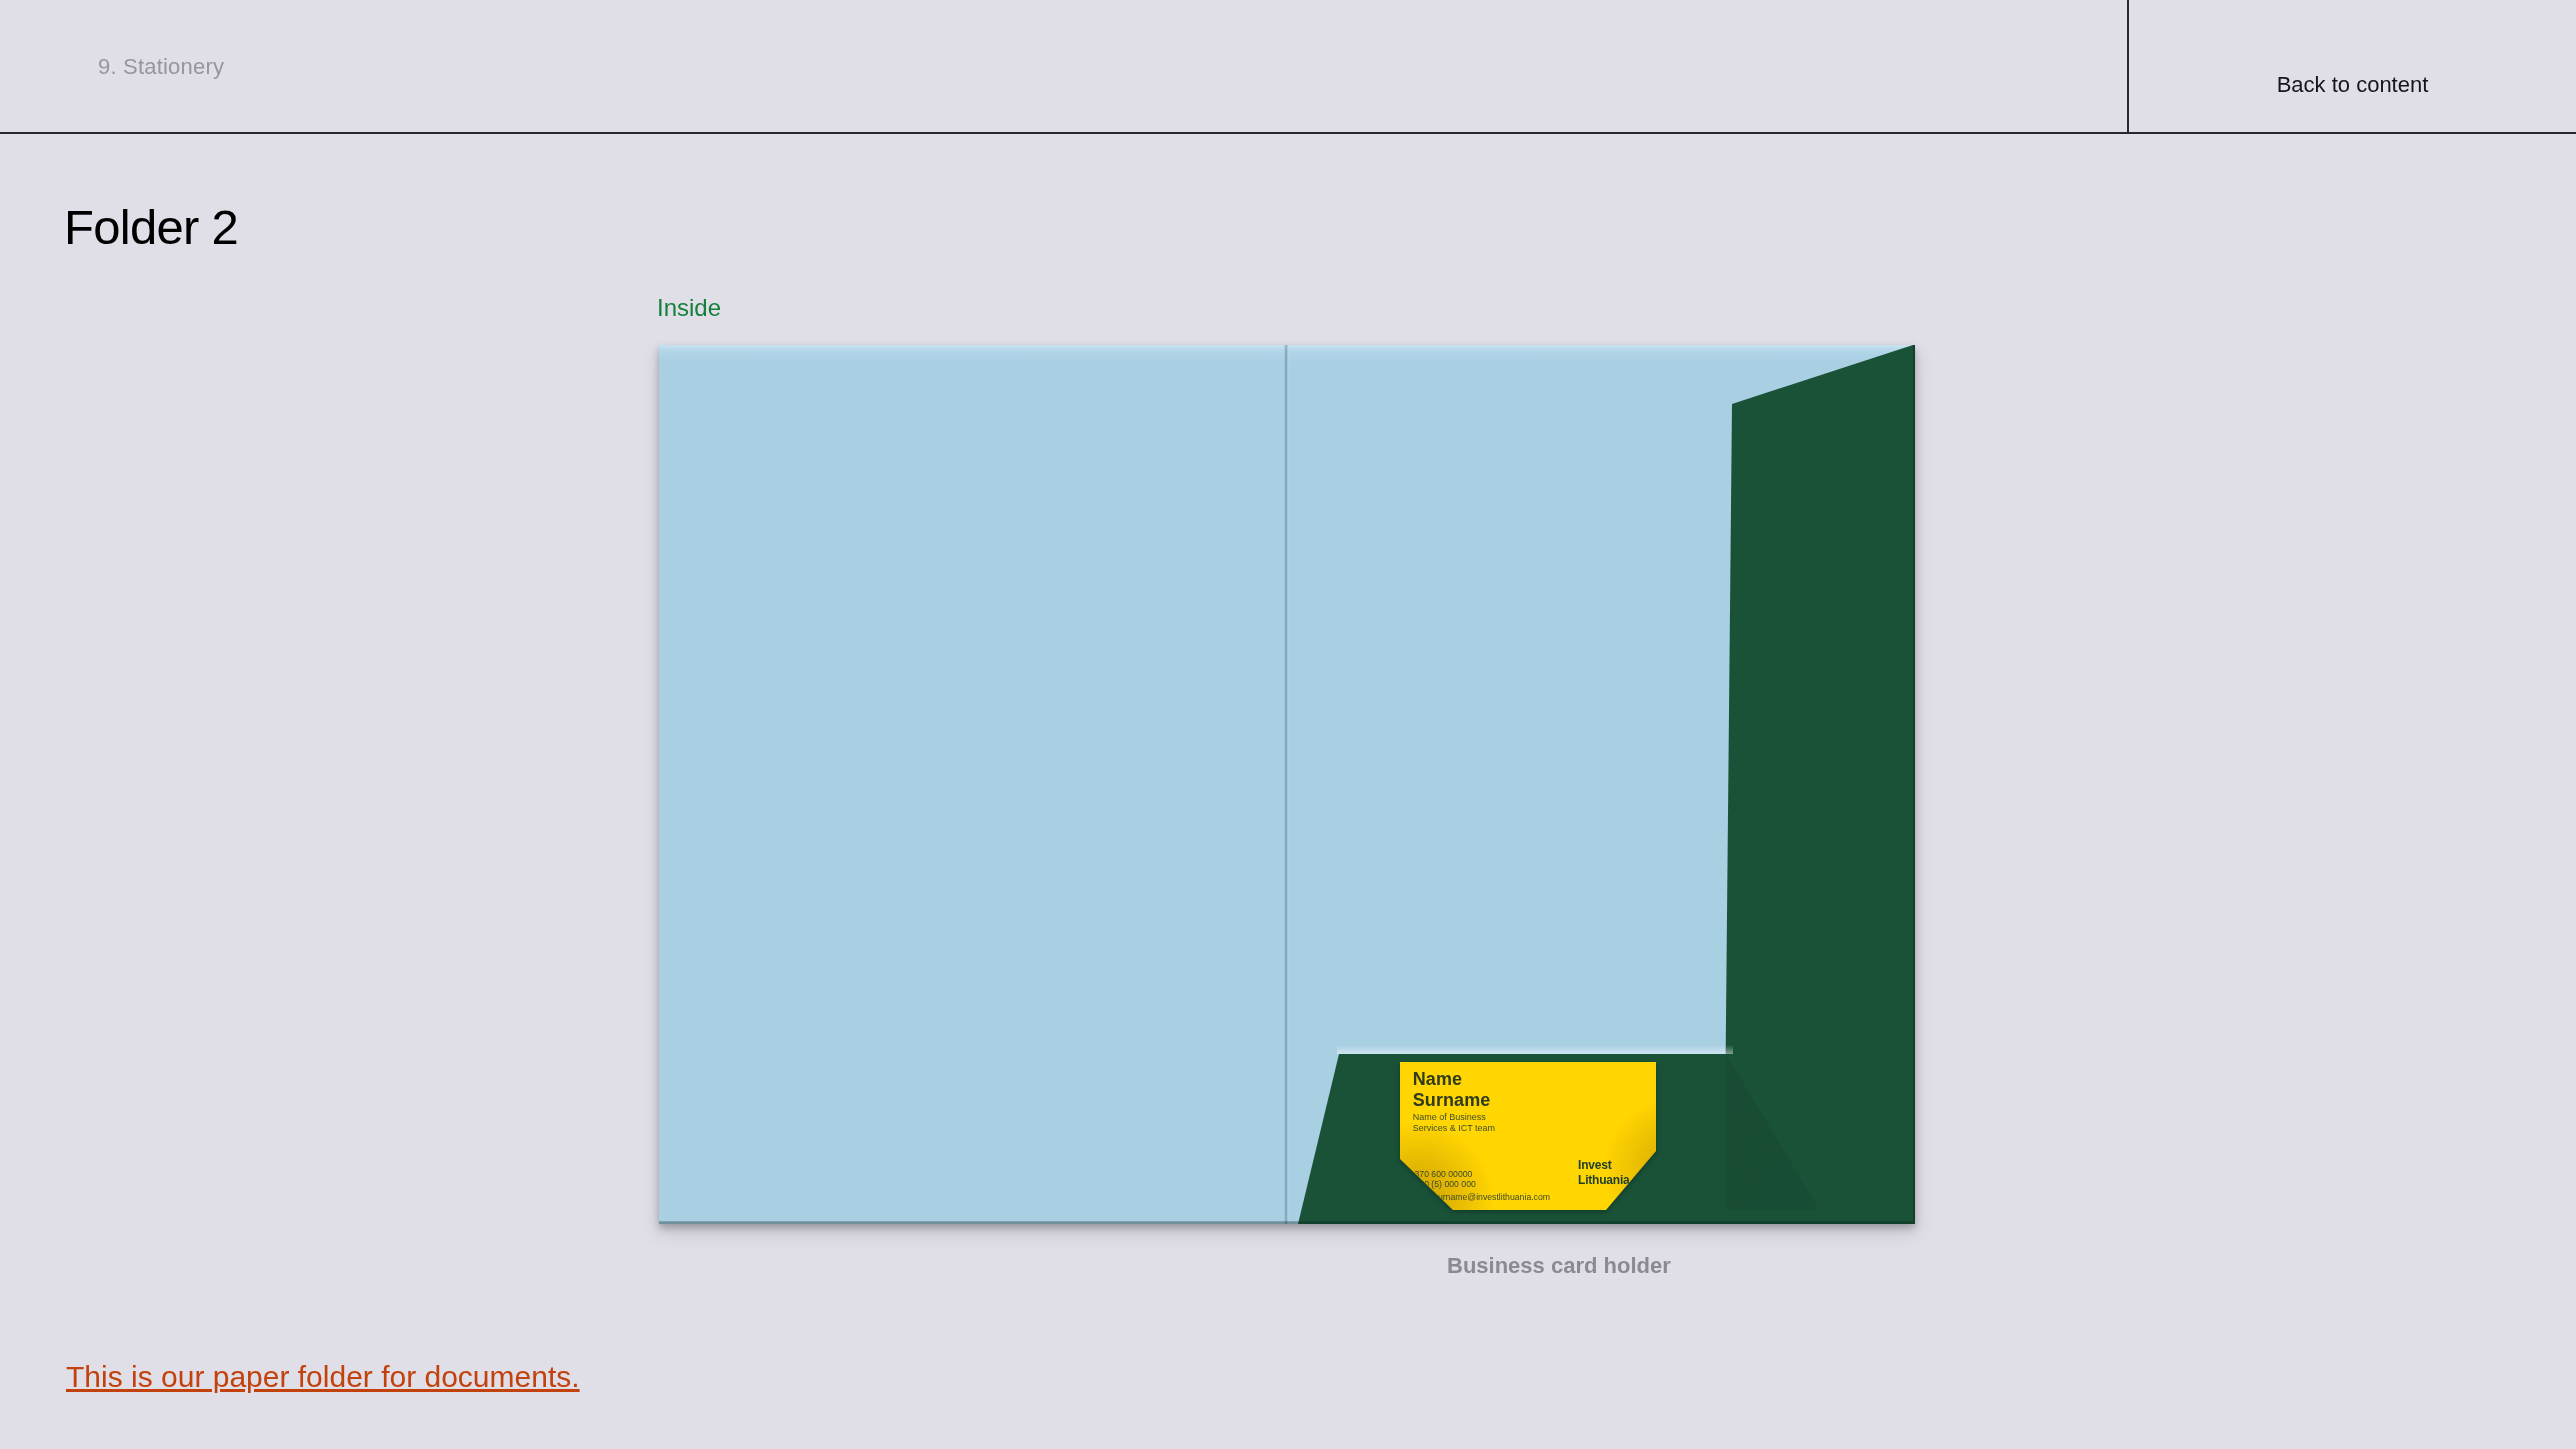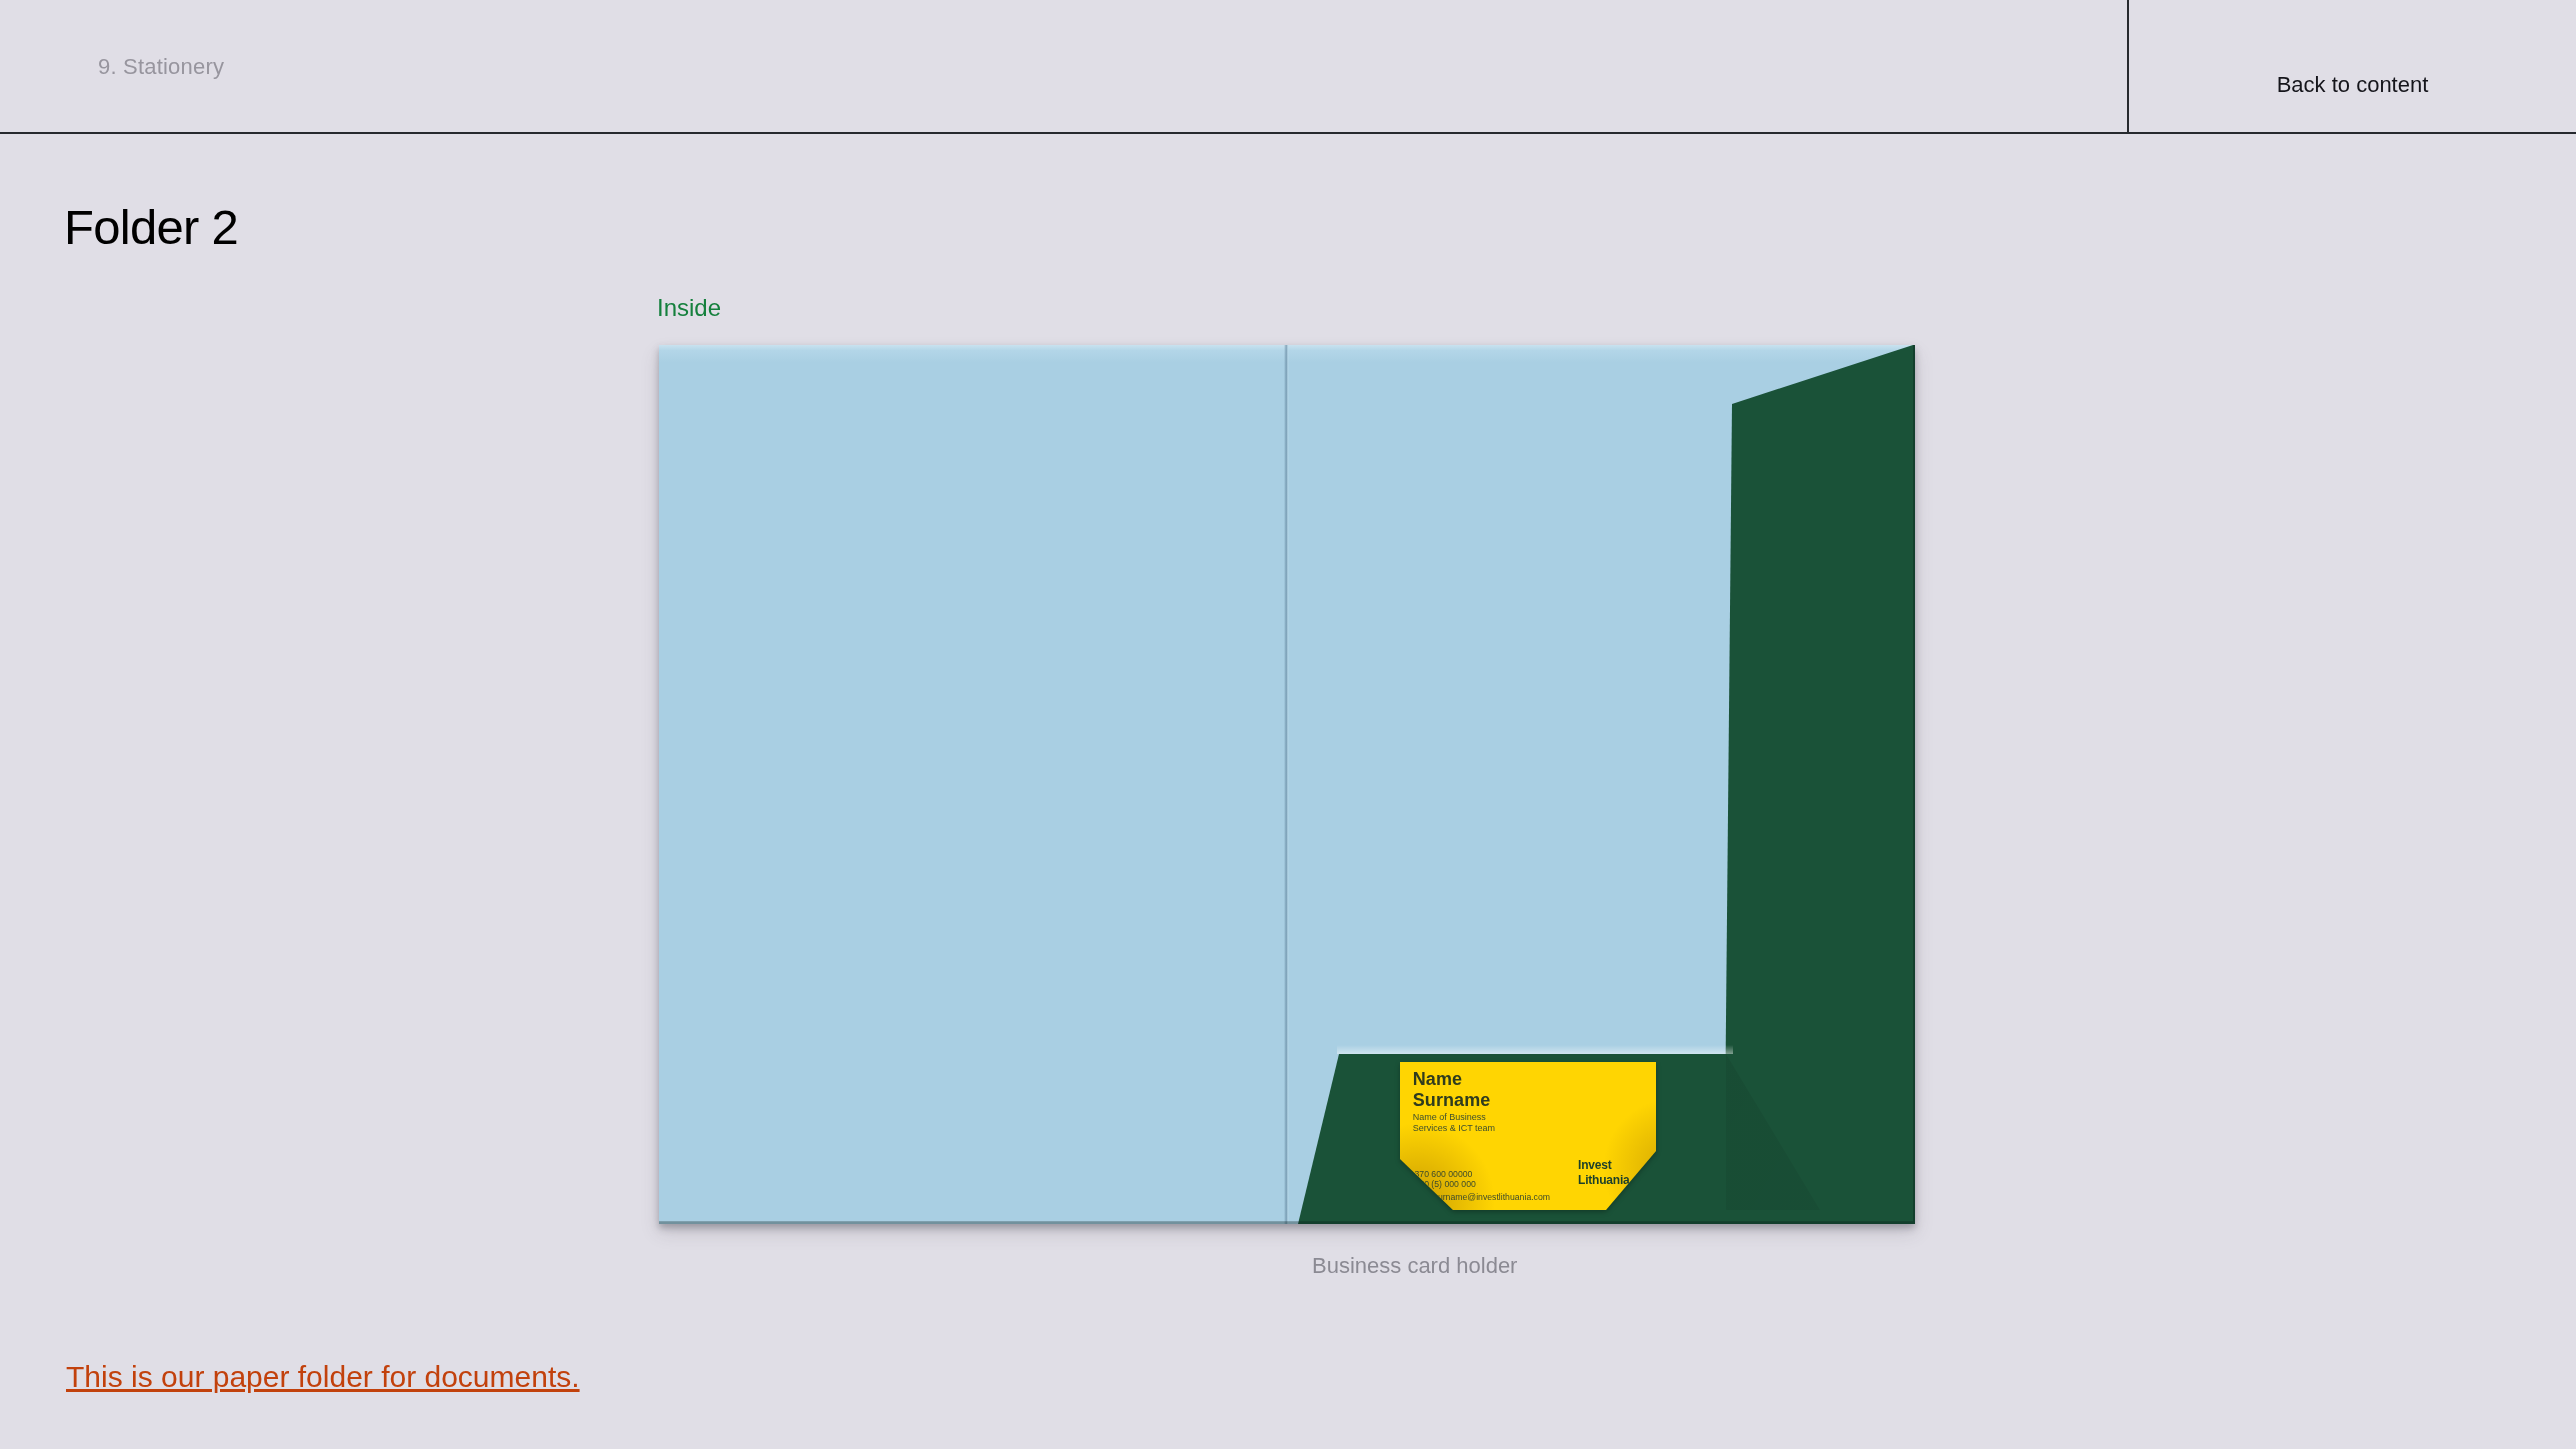--- a/index.html
+++ b/index.html
@@ -33,22 +33,22 @@
   
   .page-title{
     position:absolute;left:64px;top:191px;
     font-size:49px;font-weight:400;letter-spacing:-0.7px;color:#000000;margin-top:8px;
   }
   .figure-label{
     position:absolute;left:657px;top:294px;
     font-size:24px;color:#15803d;
   }
   .figure-caption{
-    position:absolute;left:1312px;top:1253px;
-    font-size:22px;color:#8b8a93;
+    position:absolute;left:1447px;top:1253px;
+    font-size:22px;color:#8b8a93;font-weight:bold;
   }
   .page-description{
     position:absolute;left:66px;top:1360px;
     font-size:30px;color:#c2410c;text-decoration:underline;
   }
   
   .folder{
     position:absolute;left:659px;top:345px;width:1256px;height:879px;
     background:linear-gradient(to bottom,#c9e2ef 0px,#b3d6e8 5.4px,#a9cfe3 17.4px,#a9cfe3 100%);
     box-shadow:0 4px 6.7px rgba(70,68,80,.35), 0 9.4px 17.4px rgba(70,68,80,.18);

